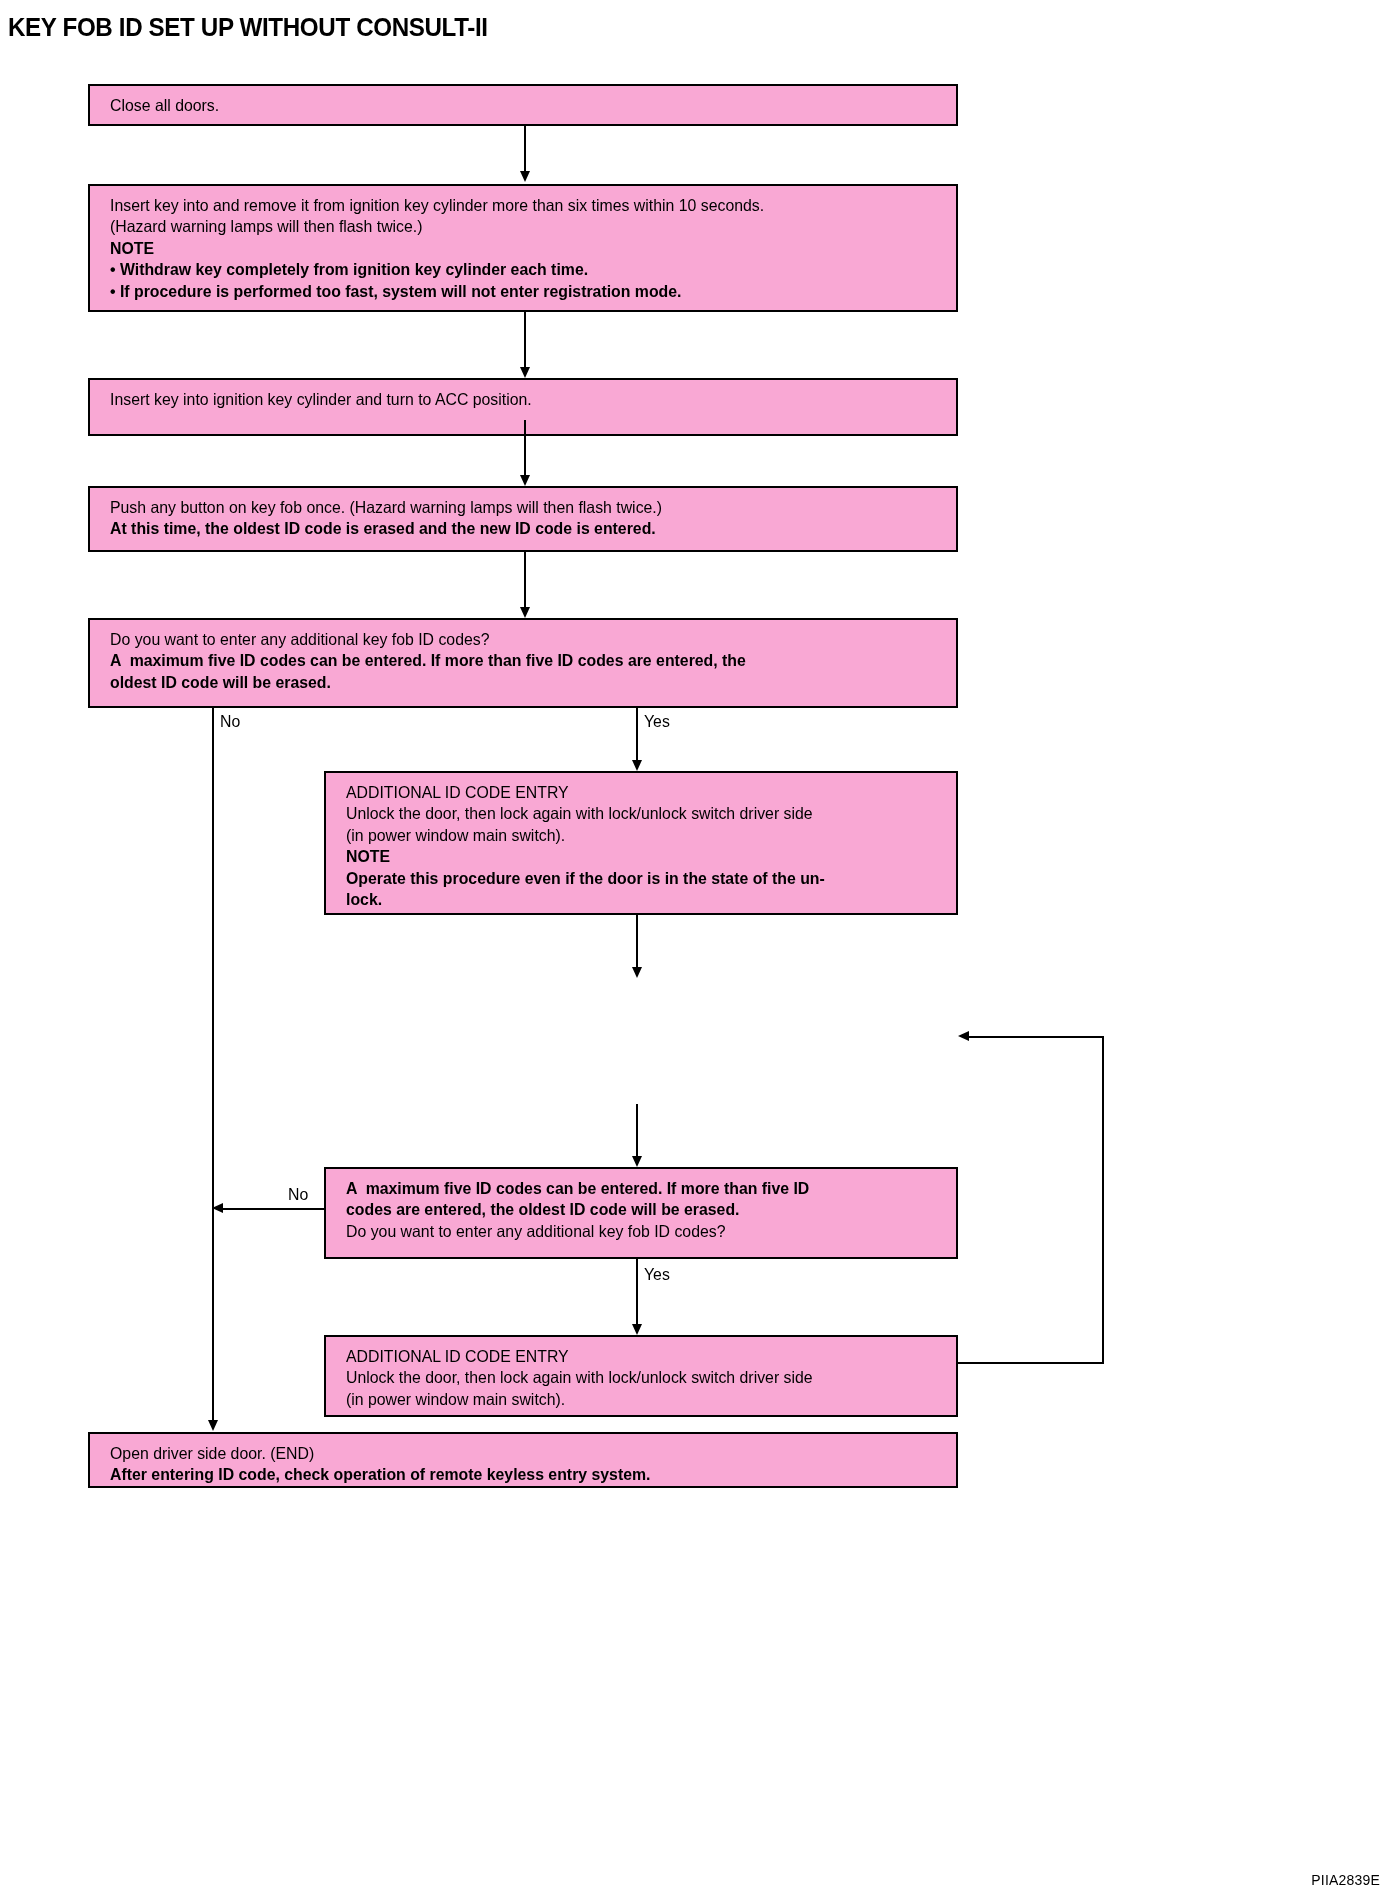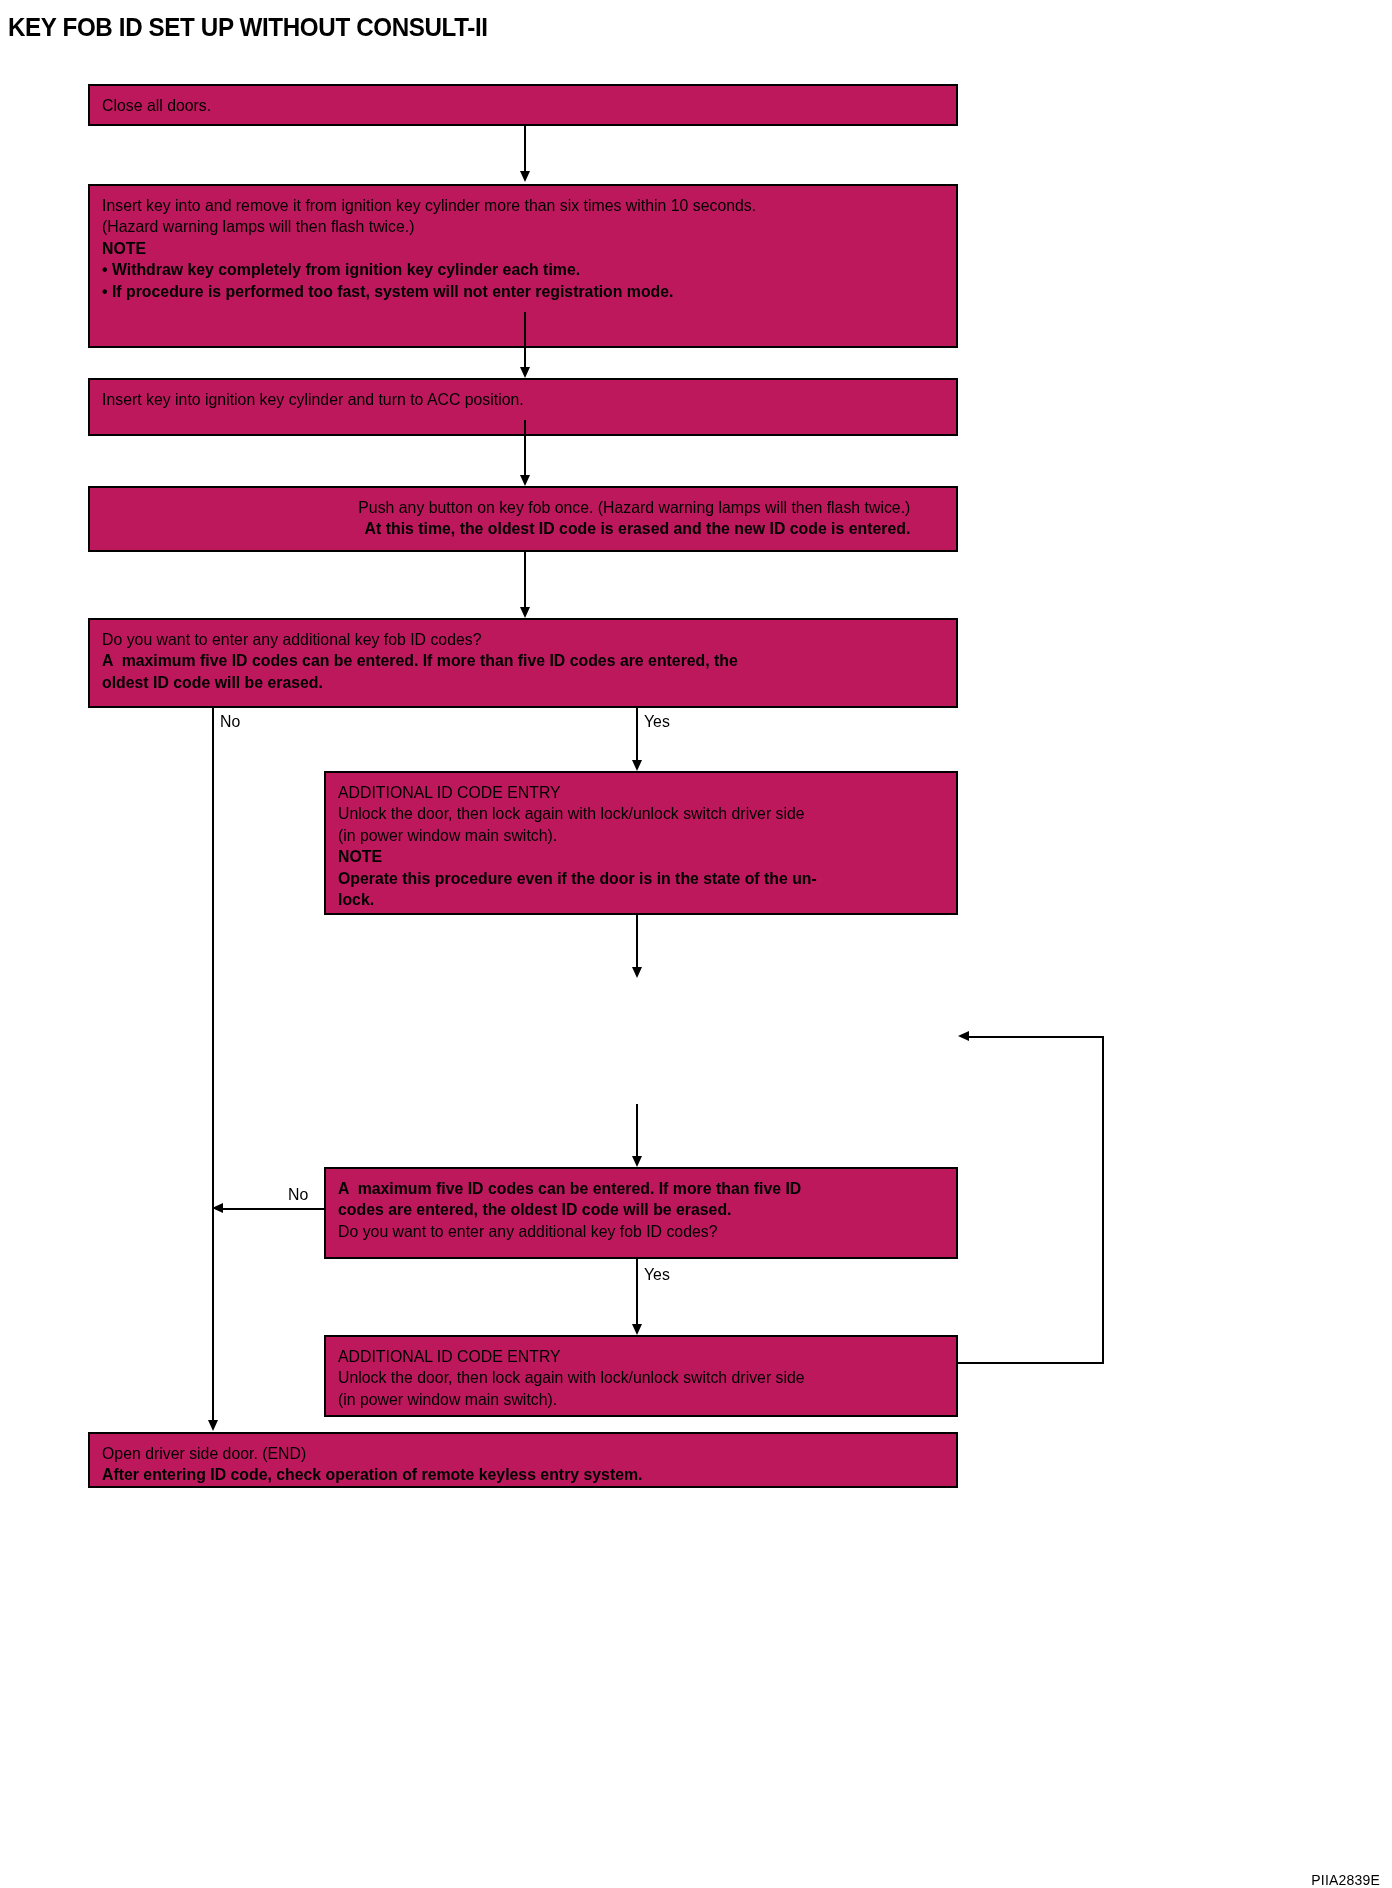--- a/index.html
+++ b/index.html
@@ -32,23 +32,23 @@
     letter-spacing: -0.4px;
     transform: scaleX(0.93);
     transform-origin: left top;
     white-space: nowrap;
   }
 
   
   .box {
     position: absolute;
     border: 2px solid #000;
-    background: #be185d;
+    background: #f9a8d4;
     box-sizing: border-box;
-    padding: 9px 12px 8px 12px;
+    padding: 9px 12px 8px 20px;
     line-height: 1.30;
     font-size: 16.5px;
   }
   .box .ln {
     white-space: pre-wrap;
     transform: scaleX(0.96);
     transform-origin: left center;
   }
   .box .b { font-weight: bold; }
 
@@ -103,39 +103,39 @@
 
   <div class="title">KEY FOB ID SET UP WITHOUT CONSULT-II</div>
 
   <div class="box" style="left:88px; top:76px; width:870px; height:42px;">
     <div class="ln">Close all doors.</div>
   </div>
 
   <div class="vline" style="left:524px; top:118px; height:48px;"></div>
   <div class="arrow-down" style="left:520px; top:163px;"></div>
 
-  <div class="box" style="left:88px; top:176px; width:870px; height:164px;">
+  <div class="box" style="left:88px; top:176px; width:870px; height:128px;">
     <div class="ln">Insert key into and remove it from ignition key cylinder more than six times within 10 seconds.</div>
     <div class="ln">(Hazard warning lamps will then flash twice.)</div>
     <div class="ln b">NOTE</div>
     <div class="ln b">• Withdraw key completely from ignition key cylinder each time.</div>
     <div class="ln b">• If procedure is performed too fast, system will not enter registration mode.</div>
   </div>
 
   <div class="vline" style="left:524px; top:304px; height:58px;"></div>
   <div class="arrow-down" style="left:520px; top:359px;"></div>
 
   <div class="box" style="left:88px; top:370px; width:870px; height:58px;">
     <div class="ln">Insert key into ignition key cylinder and turn to ACC position.</div>
   </div>
 
   <div class="vline" style="left:524px; top:412px; height:58px;"></div>
   <div class="arrow-down" style="left:520px; top:467px;"></div>
 
-  <div class="box" style="left:88px; top:478px; width:870px; height:66px;text-align:right;">
+  <div class="box" style="left:88px; top:478px; width:870px; height:66px;">
     <div class="ln">Push any button on key fob once. (Hazard warning lamps will then flash twice.)</div>
     <div class="ln b">At this time, the oldest ID code is erased and the new ID code is entered.</div>
   </div>
 
   <div class="vline" style="left:524px; top:544px; height:58px;"></div>
   <div class="arrow-down" style="left:520px; top:599px;"></div>
 
   <div class="box" style="left:88px; top:610px; width:870px; height:90px;">
     <div class="ln">Do you want to enter any additional key fob ID codes?</div>
     <div class="ln b">A  maximum five ID codes can be entered. If more than five ID codes are entered, the</div>

